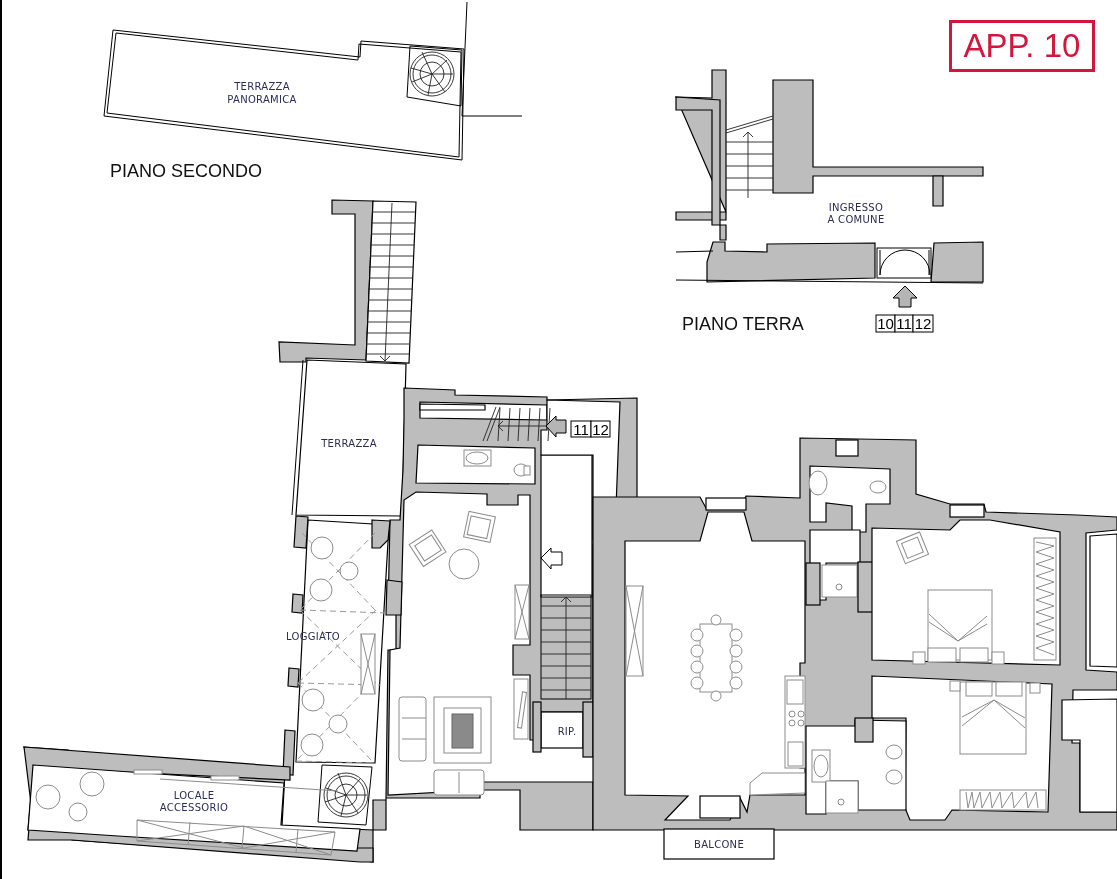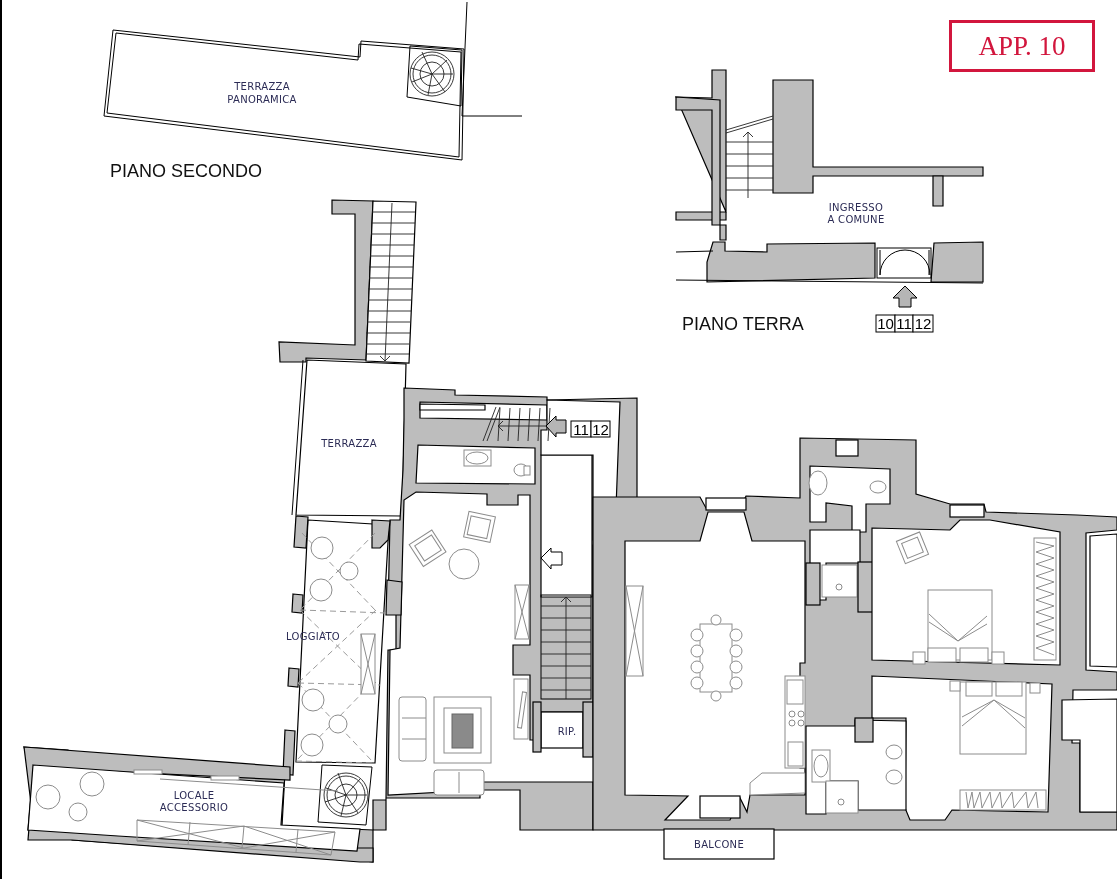--- a/index.html
+++ b/index.html
@@ -13,21 +13,21 @@
   .furn-line { fill: none; stroke: #8c8c8c; stroke-width: 1; }
   .dash { fill: none; stroke: #9a9a9a; stroke-width: 1; stroke-dasharray: 6 4; }
   .stair { fill: none; stroke: #222; stroke-width: 0.9; }
   .arrow-fill { fill: #b5b5b5; stroke: #000; stroke-width: 1; }
   .room-label { font-family: "DejaVu Sans", sans-serif; font-size: 10px; fill: #2b2b55; letter-spacing: 0.3px; }
   .floor-label { font-family: "Liberation Sans", sans-serif; font-size: 18px; fill: #111; }
   .unit-box { fill: #fff; stroke: #000; stroke-width: 1; }
   .unit-text { font-family: "Liberation Sans", sans-serif; font-size: 15px; fill: #000; }
   #app-badge { position: absolute; left: 949px; top: 20px; width: 146px; height: 52px;
     border: 3px solid #d2163d; box-sizing: border-box; display: flex; align-items: center;
-    justify-content: center; color: #d2163d; font-size: 27px; font-family: Liberation Serif, serif; background:#fff; }
+    justify-content: center; color: #d2163d; font-size: 33px; font-family: Liberation Sans, sans-serif; background:#fff; }
   #left-border { position: absolute; left: 0; top: 0; width: 2px; height: 879px; background: #000; }
 </style>
 </head>
 <body>
 
 <div id="left-border"></div>
 
 <svg id="plan" width="1117" height="879" viewBox="0 0 1117 879" xmlns="http://www.w3.org/2000/svg">
 
   <g>

